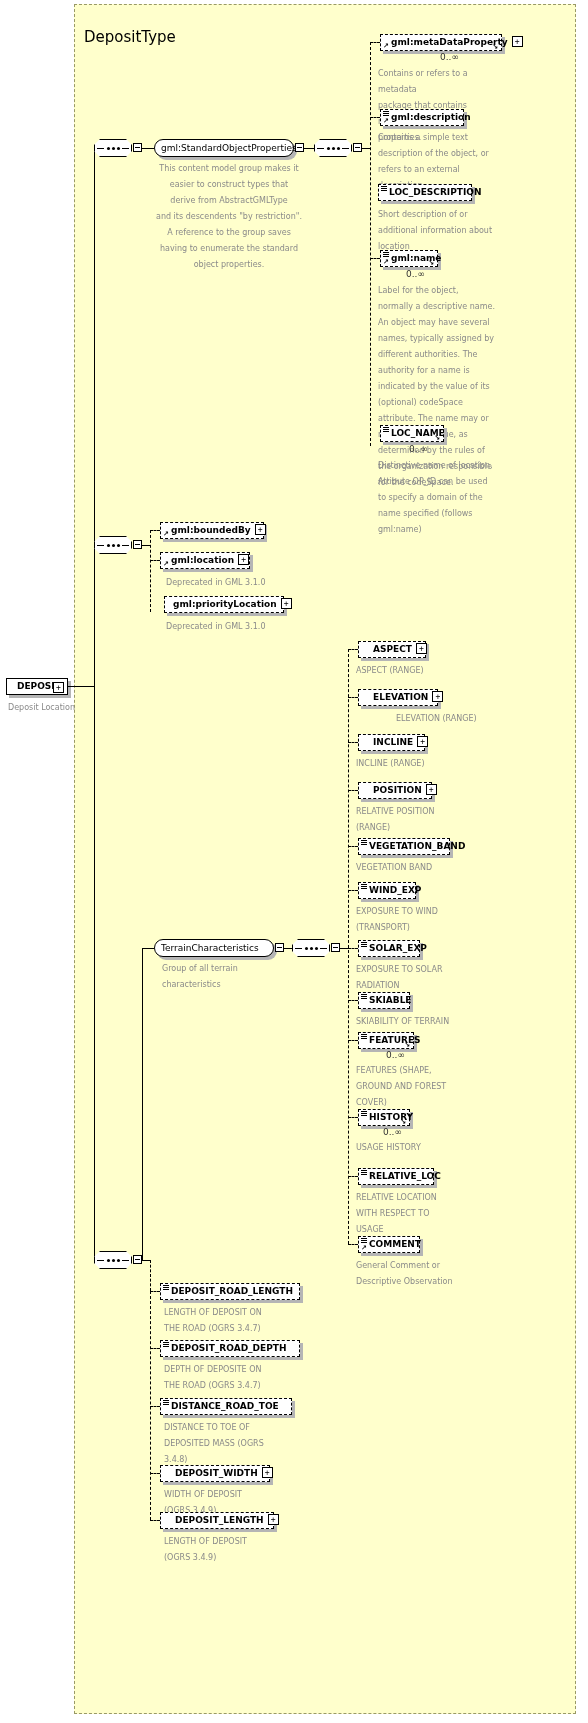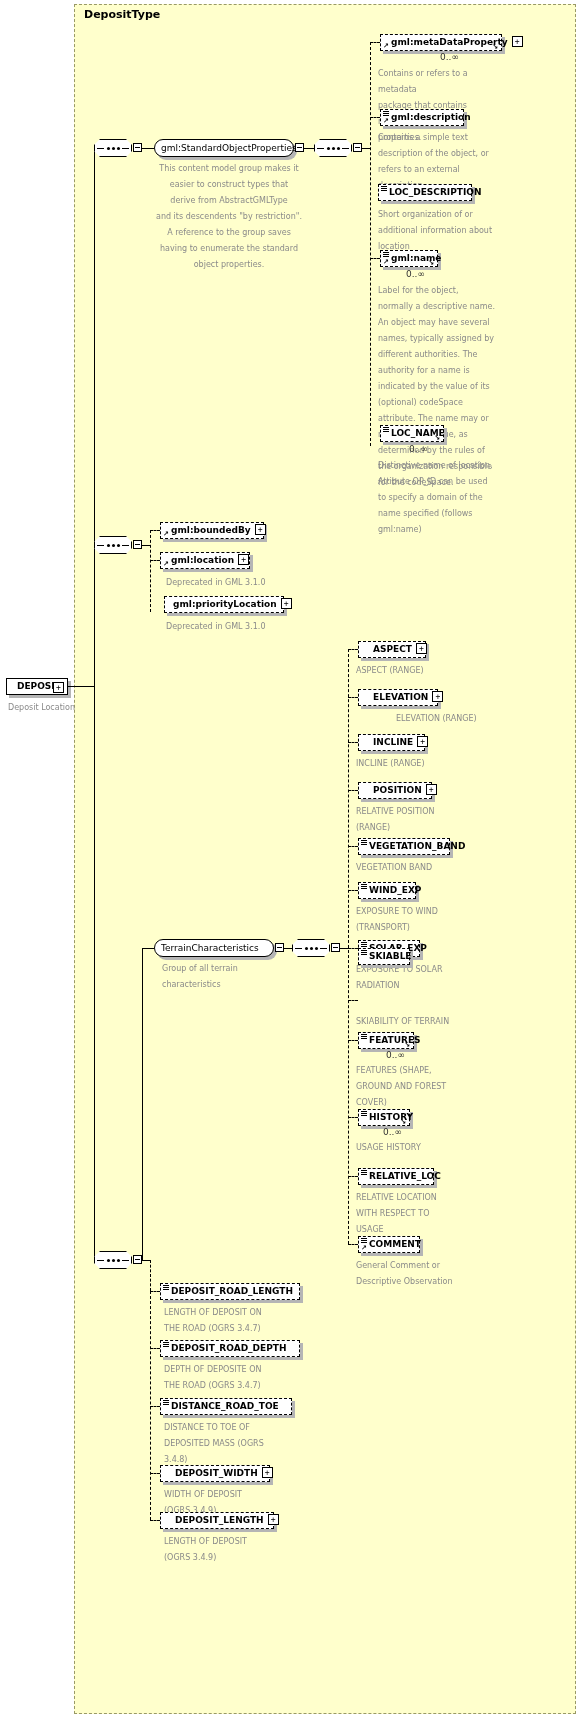--- a/index.html
+++ b/index.html
@@ -8,22 +8,22 @@
     width:588px;height:1723px;position:relative;overflow:hidden;
   }
   #root{position:relative;width:588px;height:1723px;}
 
   
   .typebox{
     position:absolute;left:74px;top:4px;width:502px;height:1710px;
     background:#ffffcc;border:1px dashed #999966;box-sizing:border-box;
   }
   .typebox-title{
-    position:absolute;left:84px;top:8px;
-    font-size:11px;font-weight:bold;color:#000;letter-spacing:0px;
+    position:absolute;left:84px;top:28px;
+    font-size:15px;font-weight:normal;color:#000;letter-spacing:0px;
   }
 
   
   .node{
     position:absolute;box-sizing:border-box;
     background:#ffffff;border:1px dashed #000;
     height:17px;line-height:15px;
     font-size:9px;font-weight:bold;color:#000;
     padding:0 4px 0 10px;white-space:nowrap;
     box-shadow:3px 3px 0 0 #b5b5b5;
@@ -188,21 +188,21 @@
   </div>
   <div class="doc" style="left:378px;top:130px;width:125px;">Contains a simple text
 description of the object, or
 refers to an external
 description.</div>
 
   <div class="node noarrow" style="left:378px;top:184px;width:94px;padding-left:10px;">
     <span class="glyph"></span>
     <span>LOC_DESCRIPTION</span>
   </div>
-  <div class="doc" style="left:378px;top:207px;width:125px;">Short organization of or
+  <div class="doc" style="left:378px;top:207px;width:125px;">Short description of or
 additional information about
 location</div>
 
   <div class="dash-h" style="left:370px;top:258px;width:10px;"></div>
   <div class="node" style="left:380px;top:250px;width:58px;">
     <span class="glyph"></span>
     <span class="arrow">↗</span>
     <span>gml:name</span>
     <span class="fold">↘</span>
   </div>
@@ -343,21 +343,21 @@
 
   <div class="dash-h" style="left:348px;top:948px;width:10px;"></div>
   <div class="node" style="left:358px;top:940px;width:62px;">
     <span class="glyph"></span>
     <span>SOLAR_EXP</span>
   </div>
   <div class="doc" style="left:356px;top:962px;width:150px;">EXPOSURE TO SOLAR
 RADIATION</div>
 
   <div class="dash-h" style="left:348px;top:1000px;width:10px;"></div>
-  <div class="node" style="left:358px;top:948px;width:52px;">
+  <div class="node" style="left:358px;top:992px;width:52px;">
     <span class="glyph"></span>
     <span>SKIABLE</span>
   </div>
   <div class="doc" style="left:356px;top:1014px;width:160px;">SKIABILITY OF TERRAIN</div>
 
   <div class="dash-h" style="left:348px;top:1040px;width:10px;"></div>
   <div class="node" style="left:358px;top:1032px;width:56px;">
     <span class="glyph"></span>
     <span>FEATURES</span>
     <span class="fold">↘</span>

